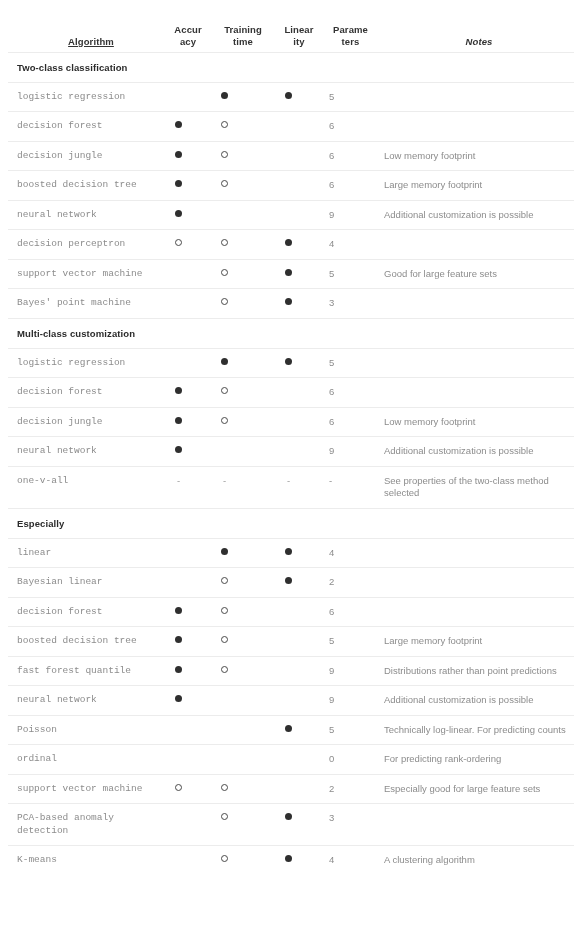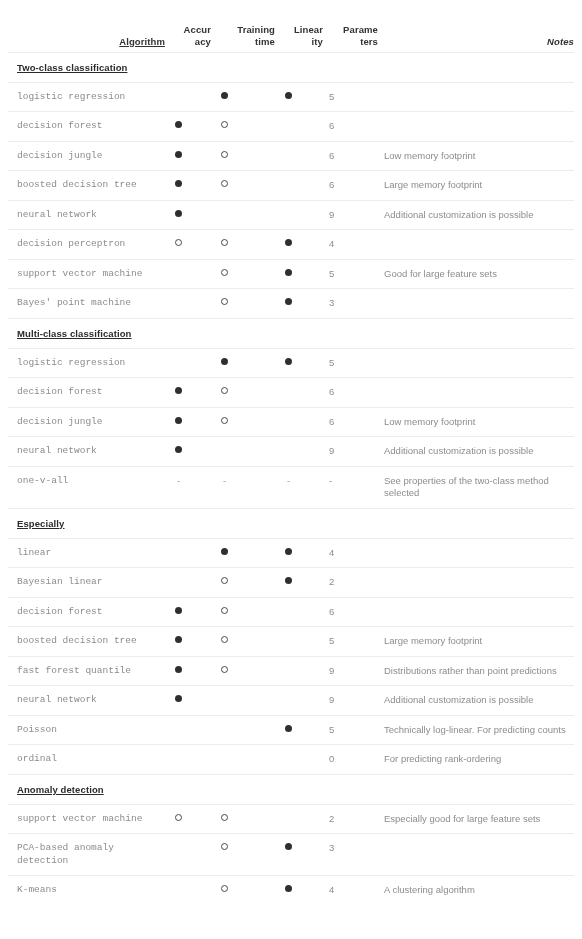--- a/index.html
+++ b/index.html
@@ -33,21 +33,21 @@
   col.c-acc   { width: 46px; }
   col.c-train { width: 64px; }
   col.c-lin   { width: 48px; }
   col.c-par   { width: 55px; }
   col.c-notes { width: 196px; }
 
   thead th {
     font-size: 9.5px;
     font-weight: bold;
     color: #333333;
-    text-align: right;
+    text-align: center;
     vertical-align: bottom;
     padding: 14px 0 4px 0;
     line-height: 12px;
     letter-spacing: 0.1px;
     border: none;
   }
   thead th.h-alg { padding-left: 9px; height: 52px; text-decoration: underline; }
   thead th.h-notes { padding-left: 6px; font-style: italic; }
 
   tbody tr.row td {
@@ -58,21 +58,20 @@
     color: #8c8c8c;
     font-size: 9.5px;
   }
   tbody tr.section td {
     border-top: 1px solid #ececec;
     padding: 9px 0 9px 9px;
     font-weight: bold;
     font-size: 9.5px;
     color: #2b2b2b;
     letter-spacing: 0.1px;
-    text-decoration: underline;
   }
   tbody tr.section.first td { border-top: 1px solid #ececec; }
 
   td.alg { padding-left: 9px !important; font-family: Liberation Mono, monospace; }
   td.notes { padding-left: 6px !important; color: #8c8c8c; }
   td.mark { text-align: left; padding-left: 8px !important; }
   td.par  { text-align: left; padding-left: 6px !important; color: #8c8c8c; }
 
   .dot {
     display: inline-block;
@@ -188,21 +187,21 @@
         </tr>
         <tr class="row">
           <td class="alg">Bayes' point machine</td>
           <td class="mark"><span class="blank"></span></td>
           <td class="mark"><span class="ring"></span></td>
           <td class="mark"><span class="dot"></span></td>
           <td class="par">3</td>
           <td class="notes"></td>
         </tr>
         <tr class="section">
-          <td colspan="6">Multi-class classification</td>
+          <td colspan="6">Multi-class customization</td>
         </tr>
         <tr class="row">
           <td class="alg">logistic regression</td>
           <td class="mark"><span class="blank"></span></td>
           <td class="mark"><span class="dot"></span></td>
           <td class="mark"><span class="dot"></span></td>
           <td class="par">5</td>
           <td class="notes"></td>
         </tr>
         <tr class="row">
@@ -297,23 +296,20 @@
           <td class="notes">Technically log-linear. For predicting counts</td>
         </tr>
         <tr class="row">
           <td class="alg">ordinal</td>
           <td class="mark"><span class="blank"></span></td>
           <td class="mark"><span class="blank"></span></td>
           <td class="mark"><span class="blank"></span></td>
           <td class="par">0</td>
           <td class="notes">For predicting rank-ordering</td>
         </tr>
-        <tr class="section">
-          <td colspan="6">Anomaly detection</td>
-        </tr>
         <tr class="row">
           <td class="alg">support vector machine</td>
           <td class="mark"><span class="ring"></span></td>
           <td class="mark"><span class="ring"></span></td>
           <td class="mark"><span class="blank"></span></td>
           <td class="par">2</td>
           <td class="notes">Especially good for large feature sets</td>
         </tr>
         <tr class="row">
           <td class="alg">PCA-based anomaly detection</td>

